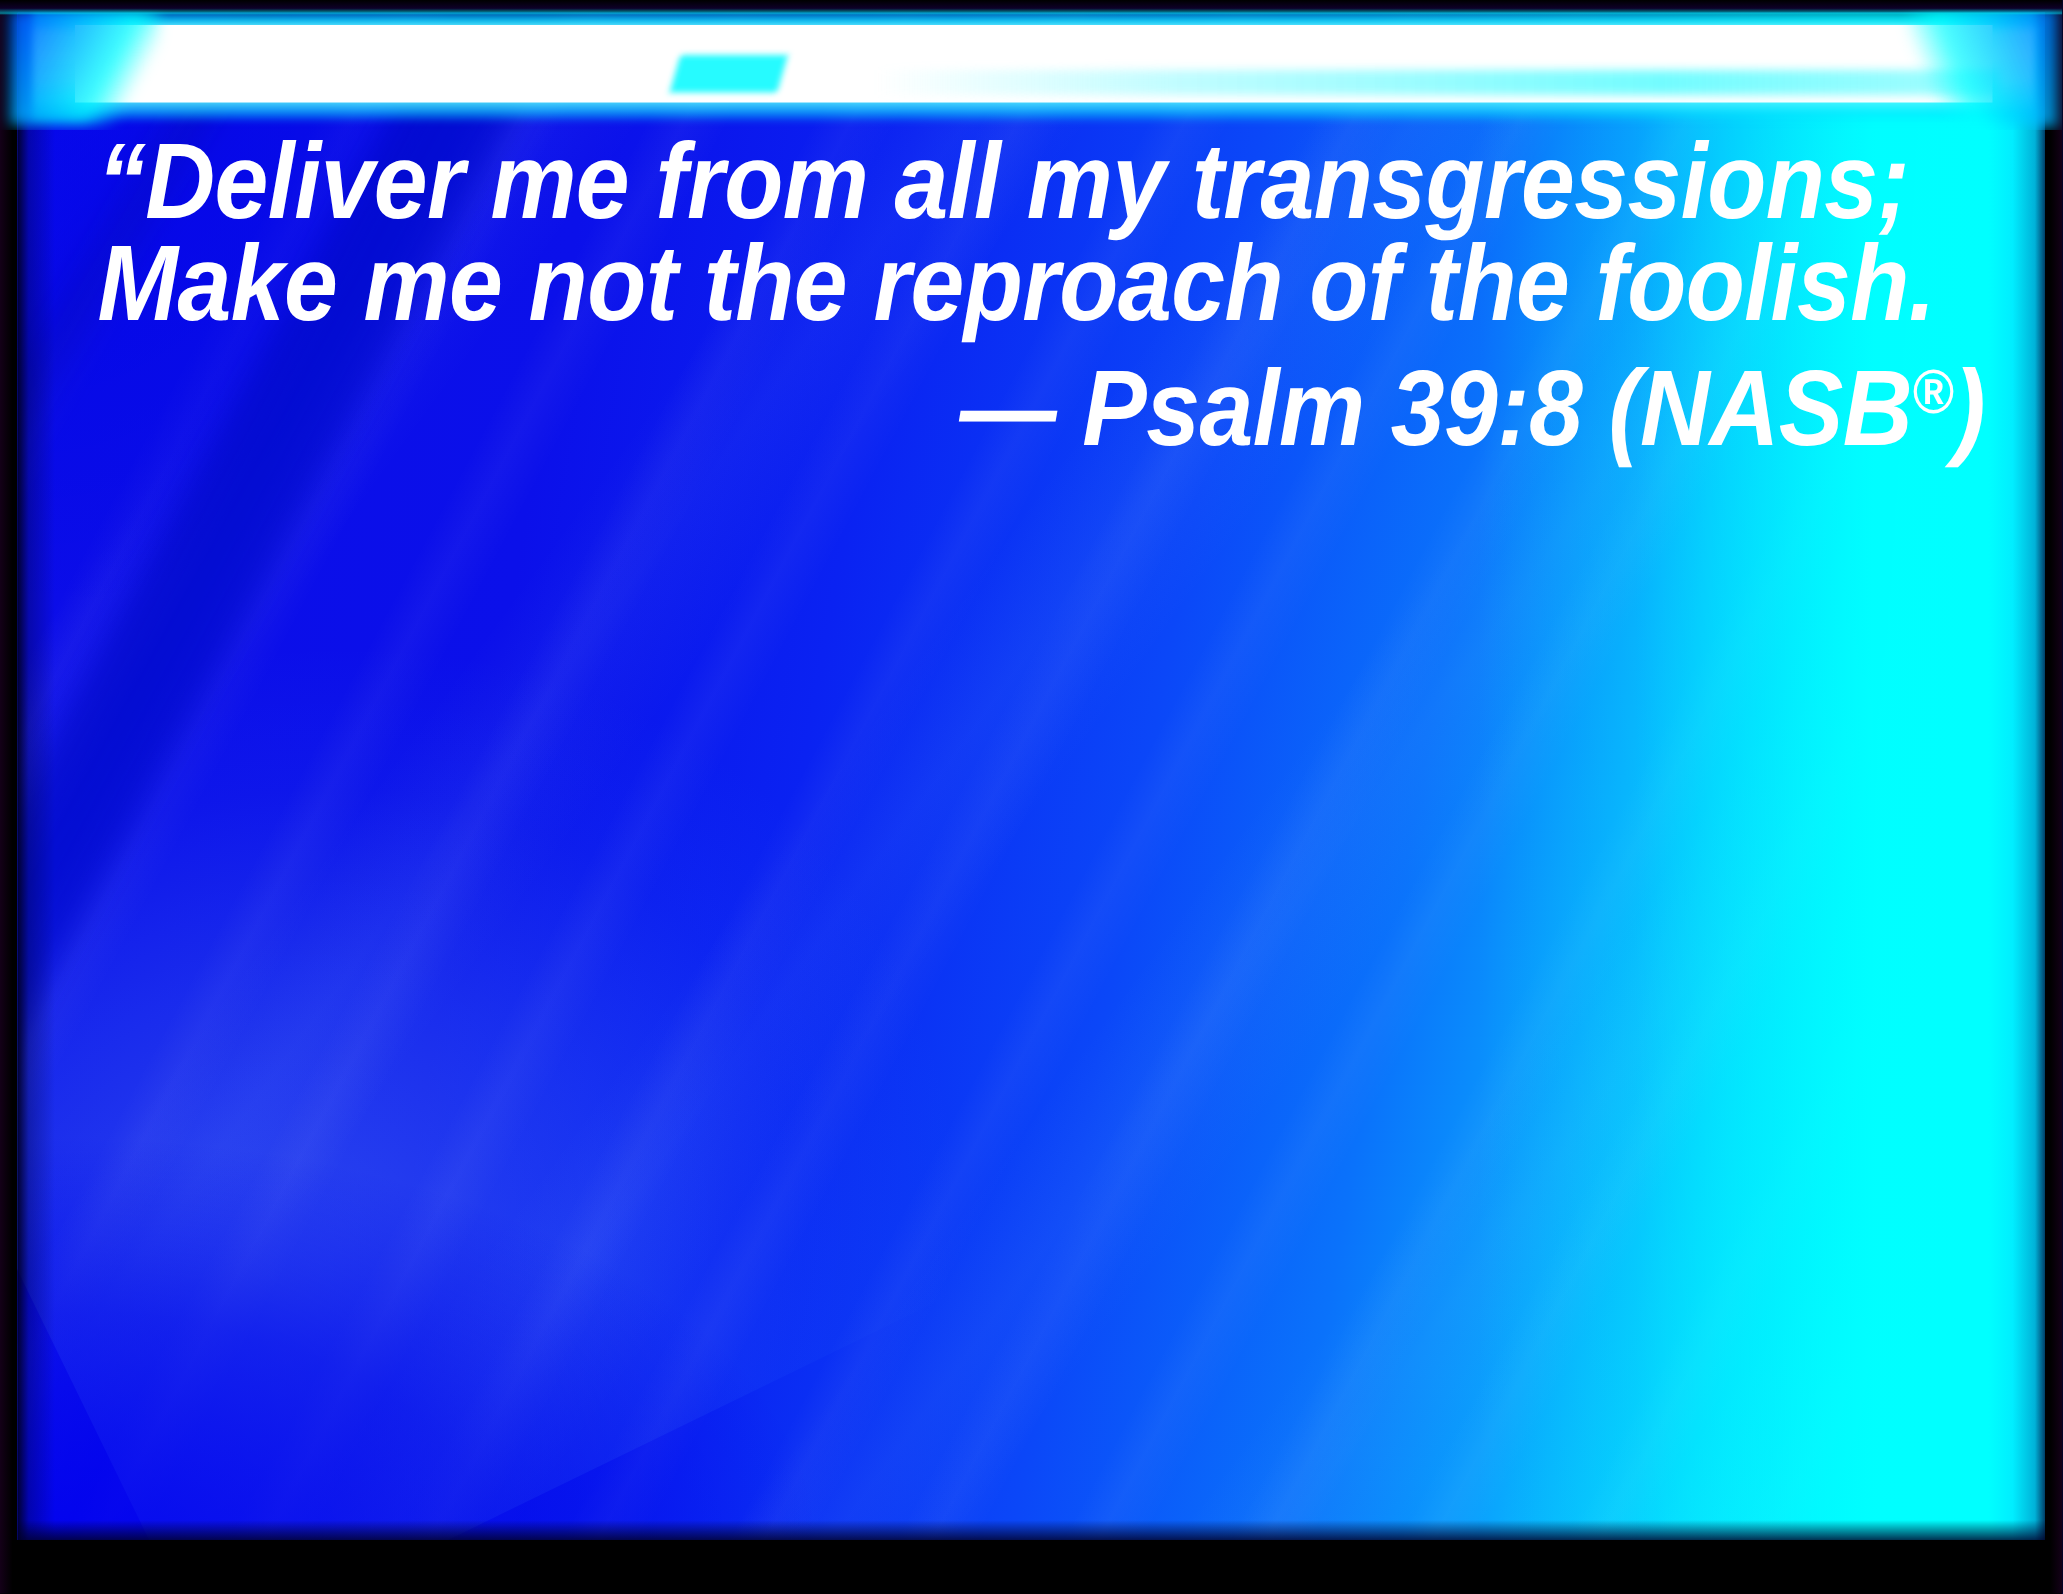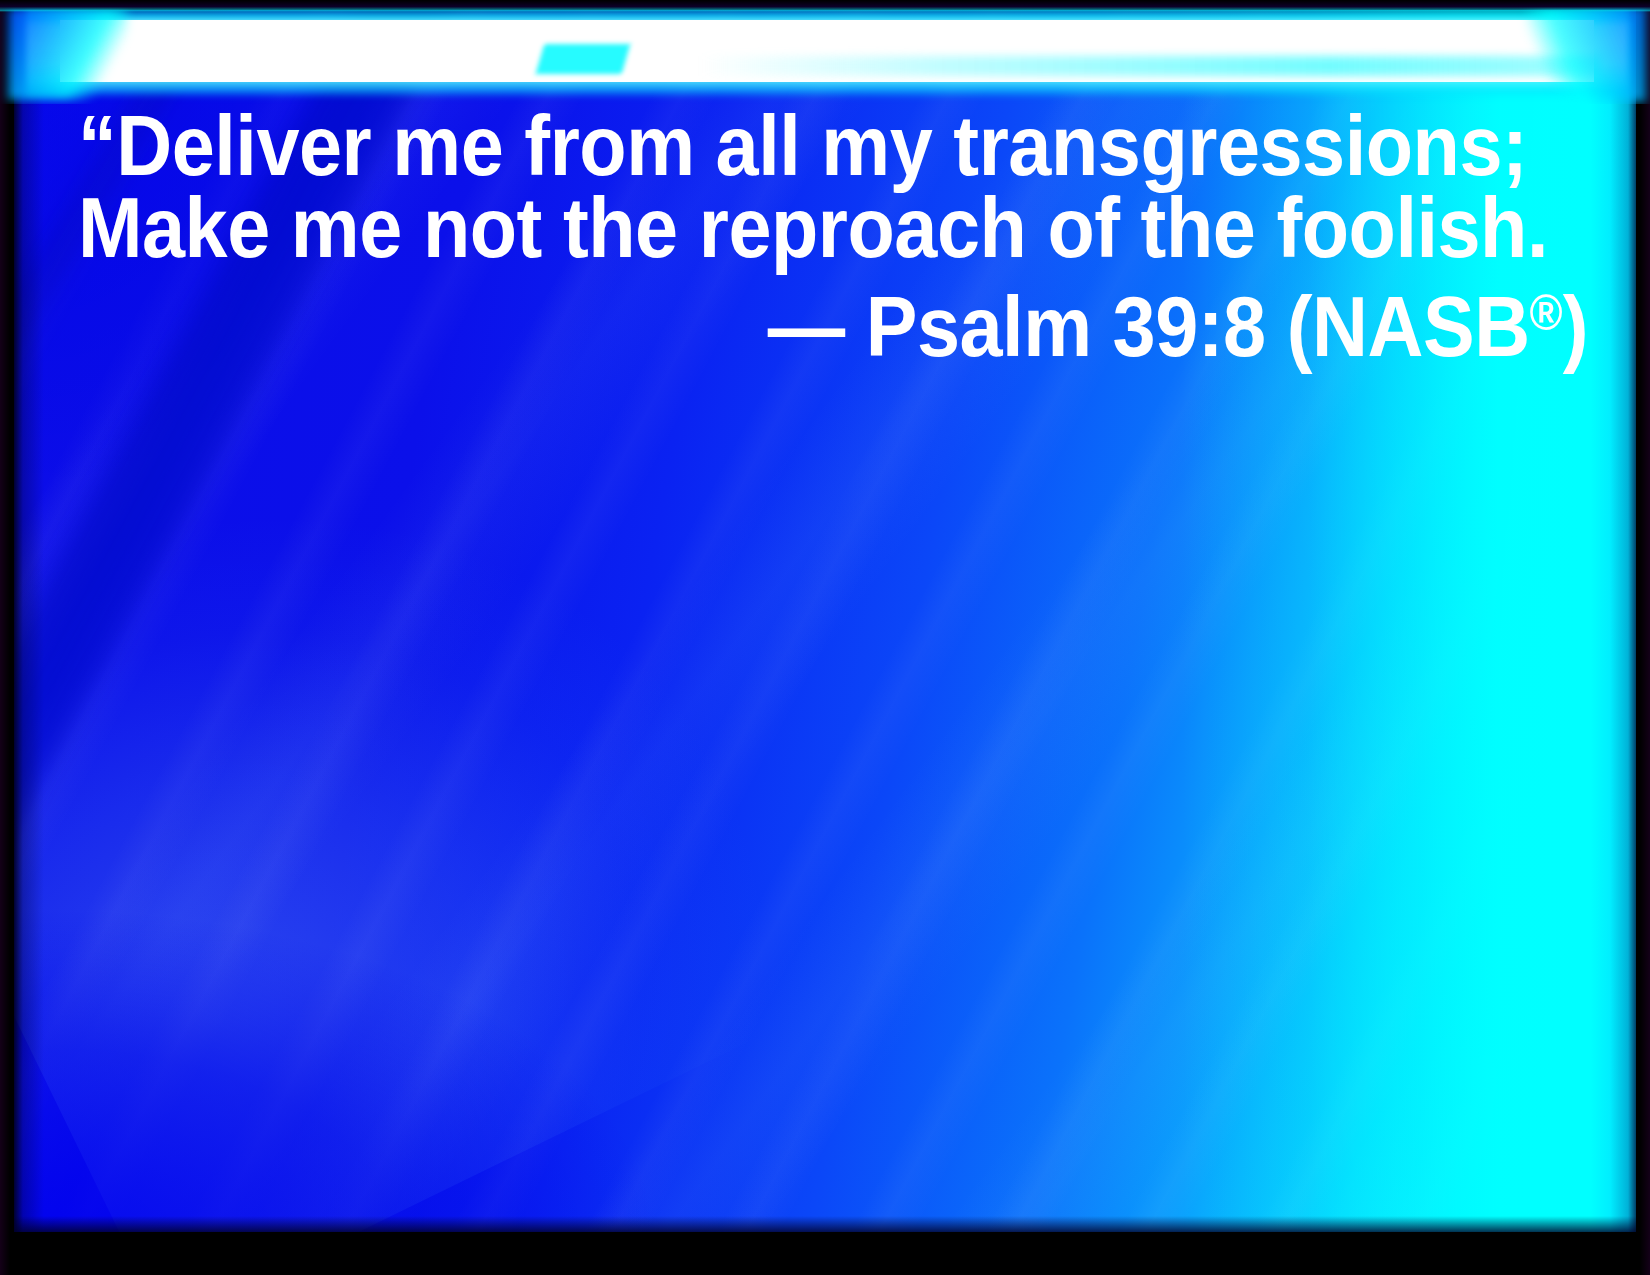--- a/index.html
+++ b/index.html
@@ -14,20 +14,21 @@
     font-family: "Liberation Sans", sans-serif;
   }
 
   
   #slide {
     position: relative;
     width: 1650px;
     height: 1275px;
     background: #000000;
     overflow: hidden;
+    font-style: italic;
   }
 
   
   #edge-bleed {
     position: absolute;
     inset: 0;
     background:
       linear-gradient(to right, #140018 0px, #000000 10px, #000000 calc(100% - 10px), #140018 100%),
       #000000;
     z-index: 1;

